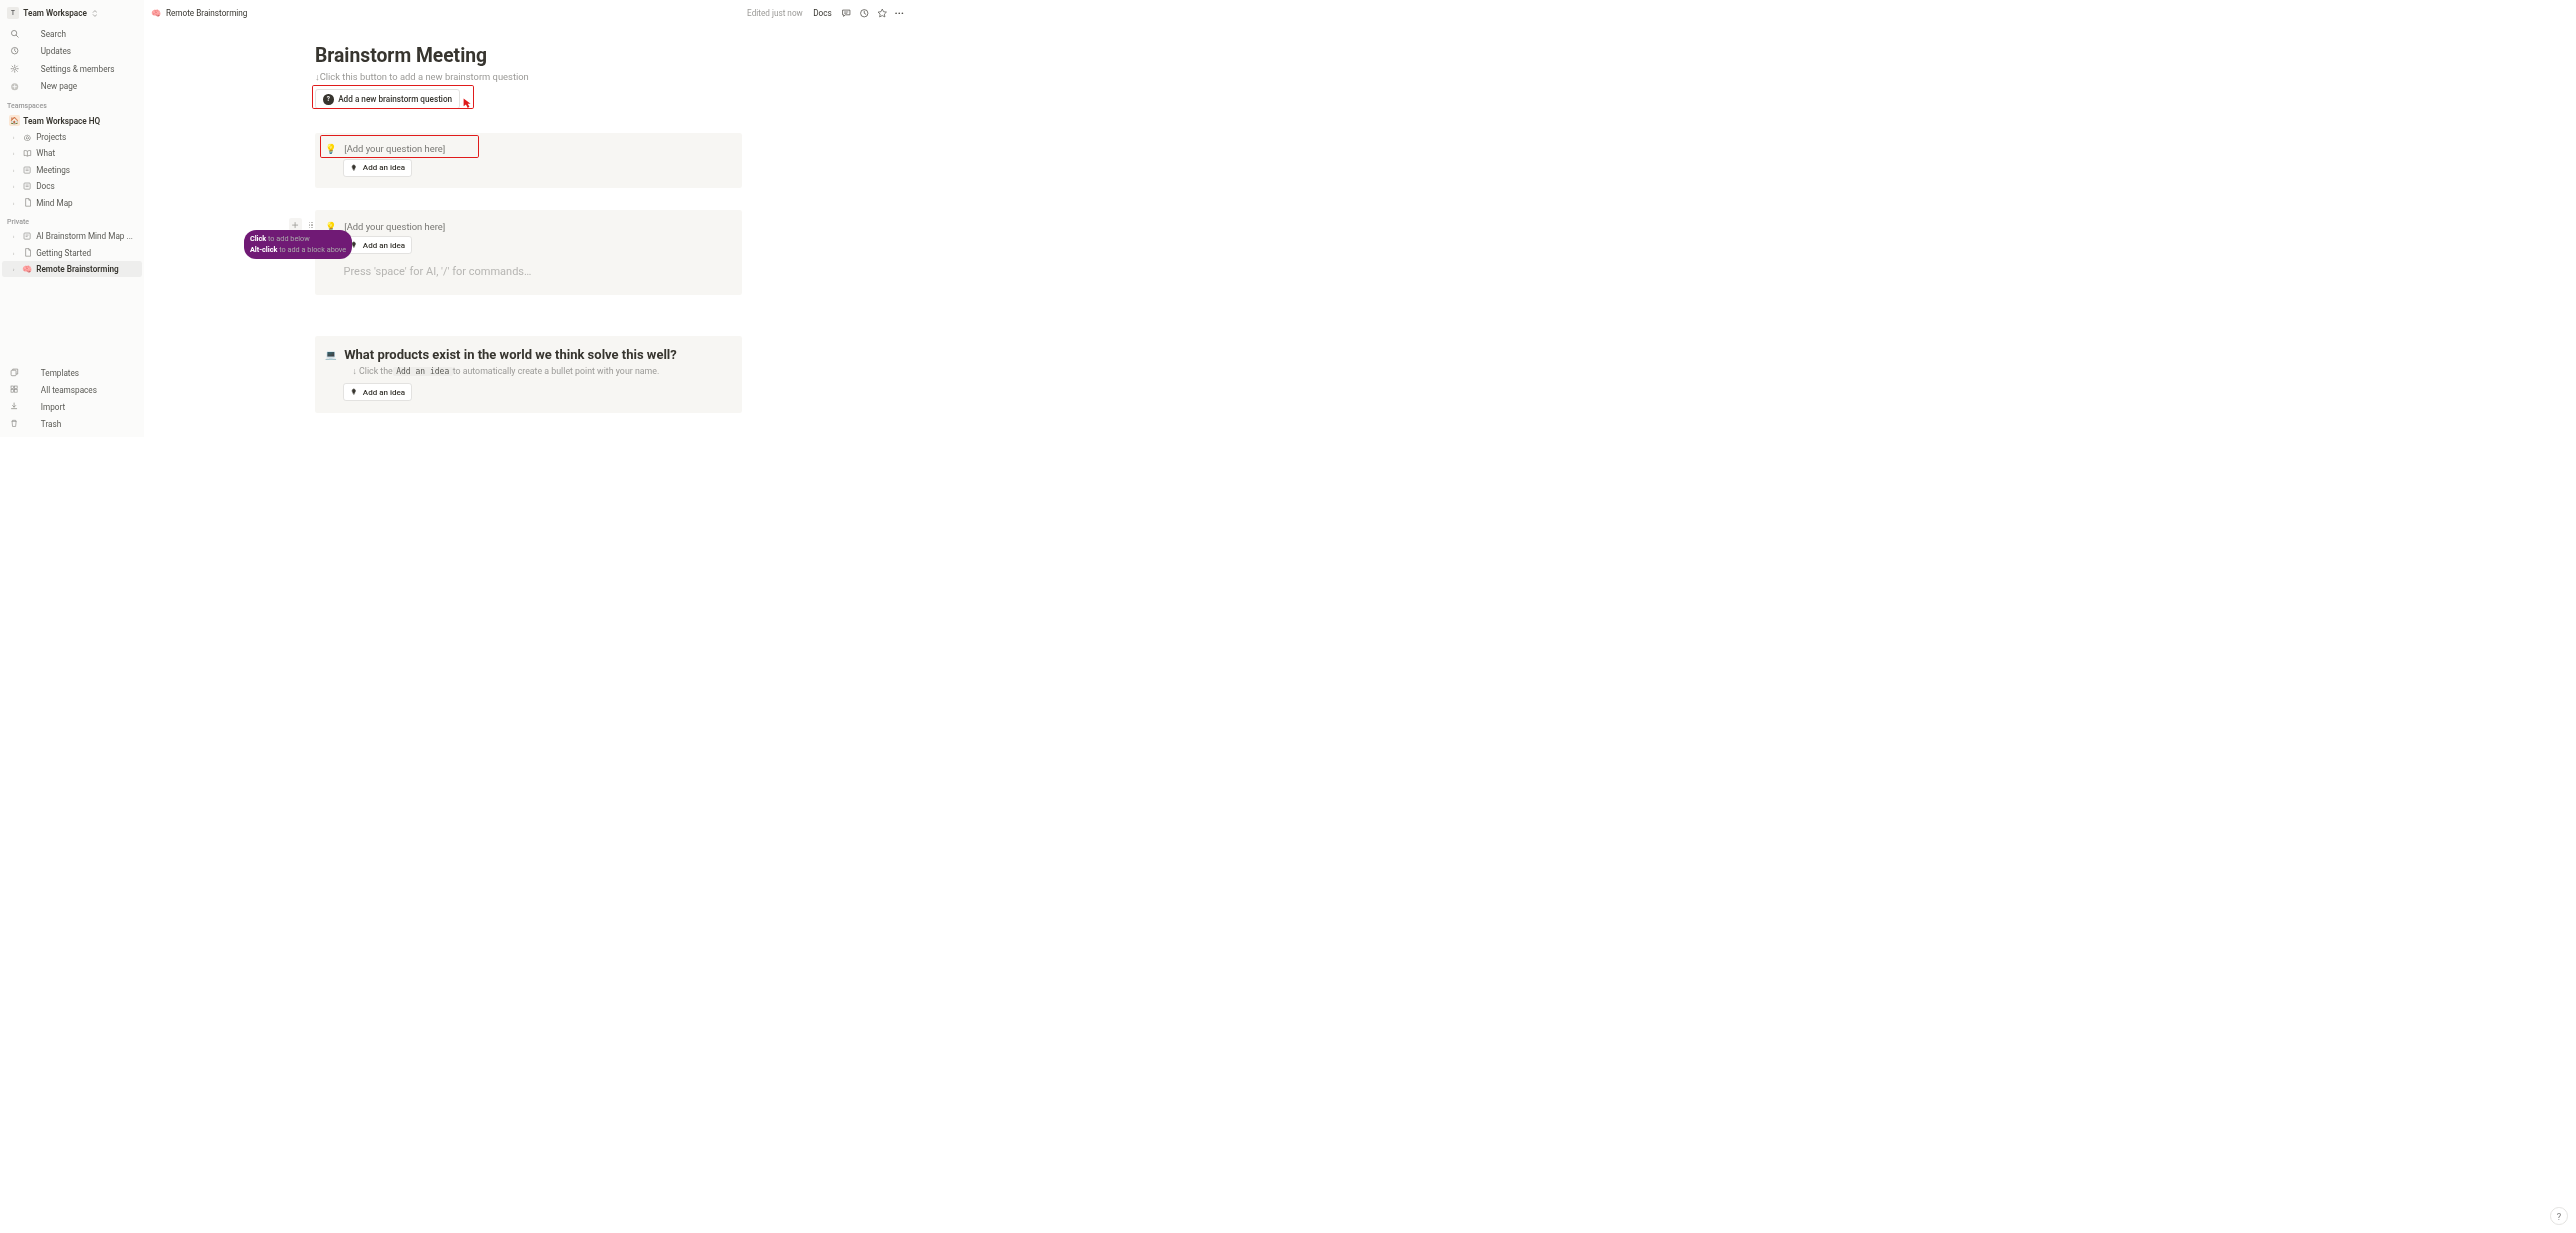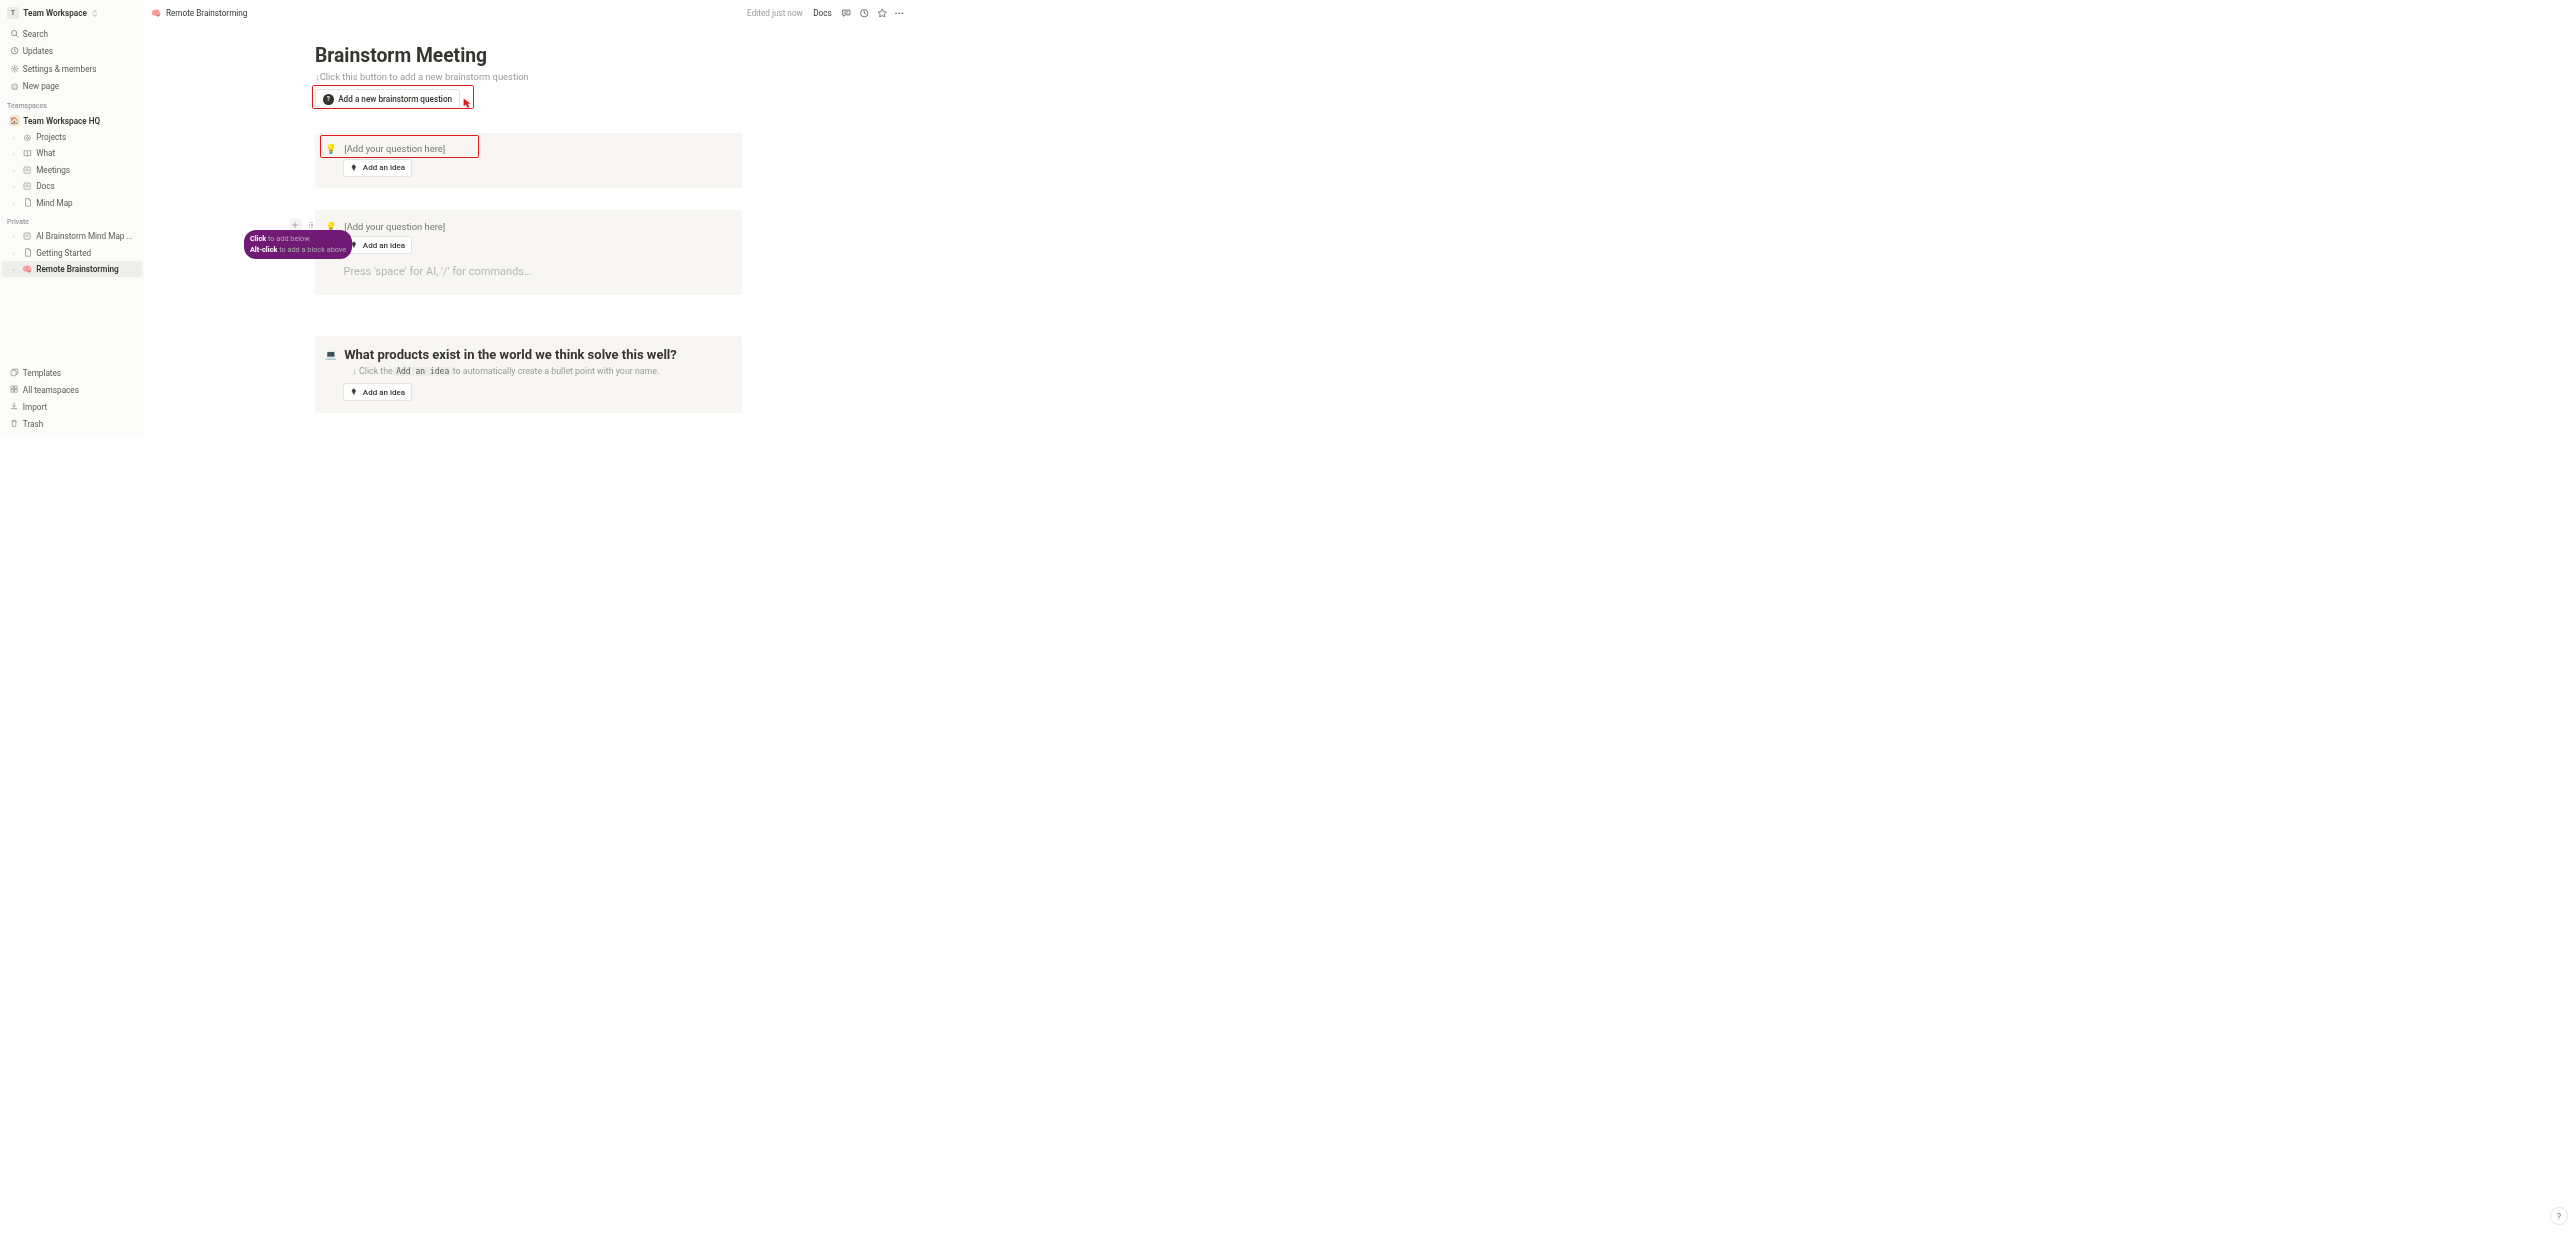--- a/index.html
+++ b/index.html
@@ -4,21 +4,21 @@
   <style>
     * { margin:0; padding:0; box-sizing:border-box; font-family:-apple-system, BlinkMacSystemFont, "Segoe UI", Roboto, Helvetica, Arial, sans-serif; }
     body { background:#fff; color:#37352f; font-size:8.2px; width:913px; height:437px; overflow:hidden; position:relative; }
     .app { display:flex; height:100%; }
     
     .sidebar { width:144px; background:#fbfbfa; height:100%; display:flex; flex-direction:column; padding-top:3.5px; font-size:8.2px; color:#5a5a55; }
     .ws-select { margin:0 4.7px 2.3px 4.7px; height:19px; display:flex; align-items:center; gap:4.7px; padding:0 2.3px; border-radius:2.3px; }
     .ws-badge { width:11.7px; height:11.7px; border-radius:1.8px; background:#ecebe8; color:#555; display:flex; align-items:center; justify-content:center; font-size:6.4px; font-weight:500; }
     .ws-name { font-weight:600; color:#37352f; }
     .ws-updown { font-size:6.4px; color:#777; }
-    .sb-item { height:16.4px; display:flex; align-items:center; gap:3px; padding:0 7px; margin:0.6px 2.3px; border-radius:2.3px; cursor:pointer; }
+    .sb-item { height:16.4px; display:flex; align-items:center; gap:21px; padding:0 7px; margin:0.6px 2.3px; border-radius:2.3px; cursor:pointer; }
     .sb-icon { width:10.5px; display:flex; justify-content:center; color:#888782; font-size:8.2px; }
     .sb-section { font-size:7px; color:#999; font-weight:500; padding:7px 7px 2.3px; }
     .tree-row { height:16.4px; display:flex; align-items:center; gap:3.5px; padding:0 4.7px 0 10.5px; margin:0 2.3px; border-radius:2.3px; cursor:pointer; position:relative; }
     .tree-row.active { background:rgba(0,0,0,.05); font-weight:600; color:#37352f; }
     .tree-caret { width:5.9px; color:#b0afab; font-size:5.9px; }
     .tree-ic { width:10.5px; display:flex; justify-content:center; font-size:8.2px; }
     .tree-text { white-space:nowrap; overflow:hidden; text-overflow:ellipsis; }
     .home-ic { background:#fbe7d5; border-radius:1.8px; width:10.5px; height:10.5px; display:flex; align-items:center; justify-content:center; font-size:7px; }
     .sb-bottom { margin-top:auto; padding-bottom:4.7px; }
     

